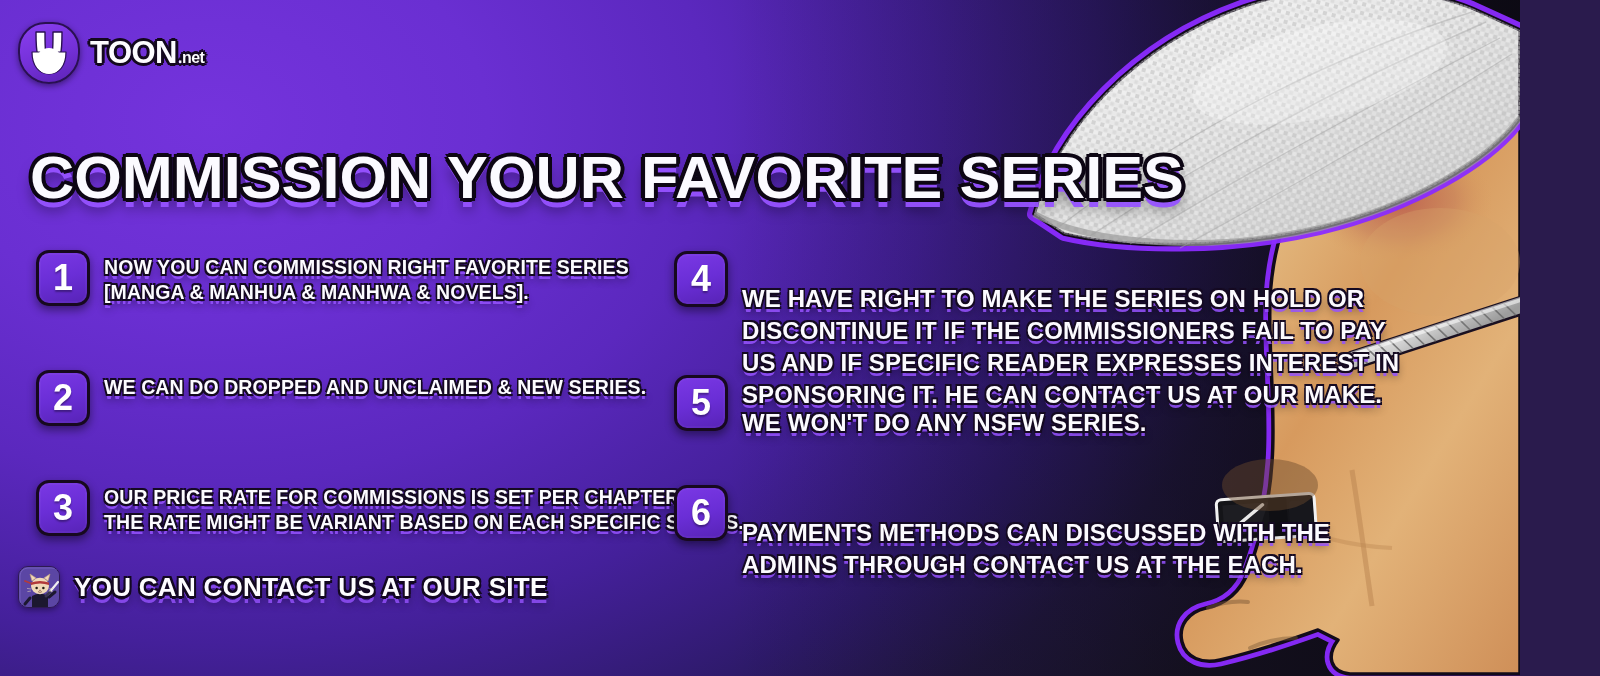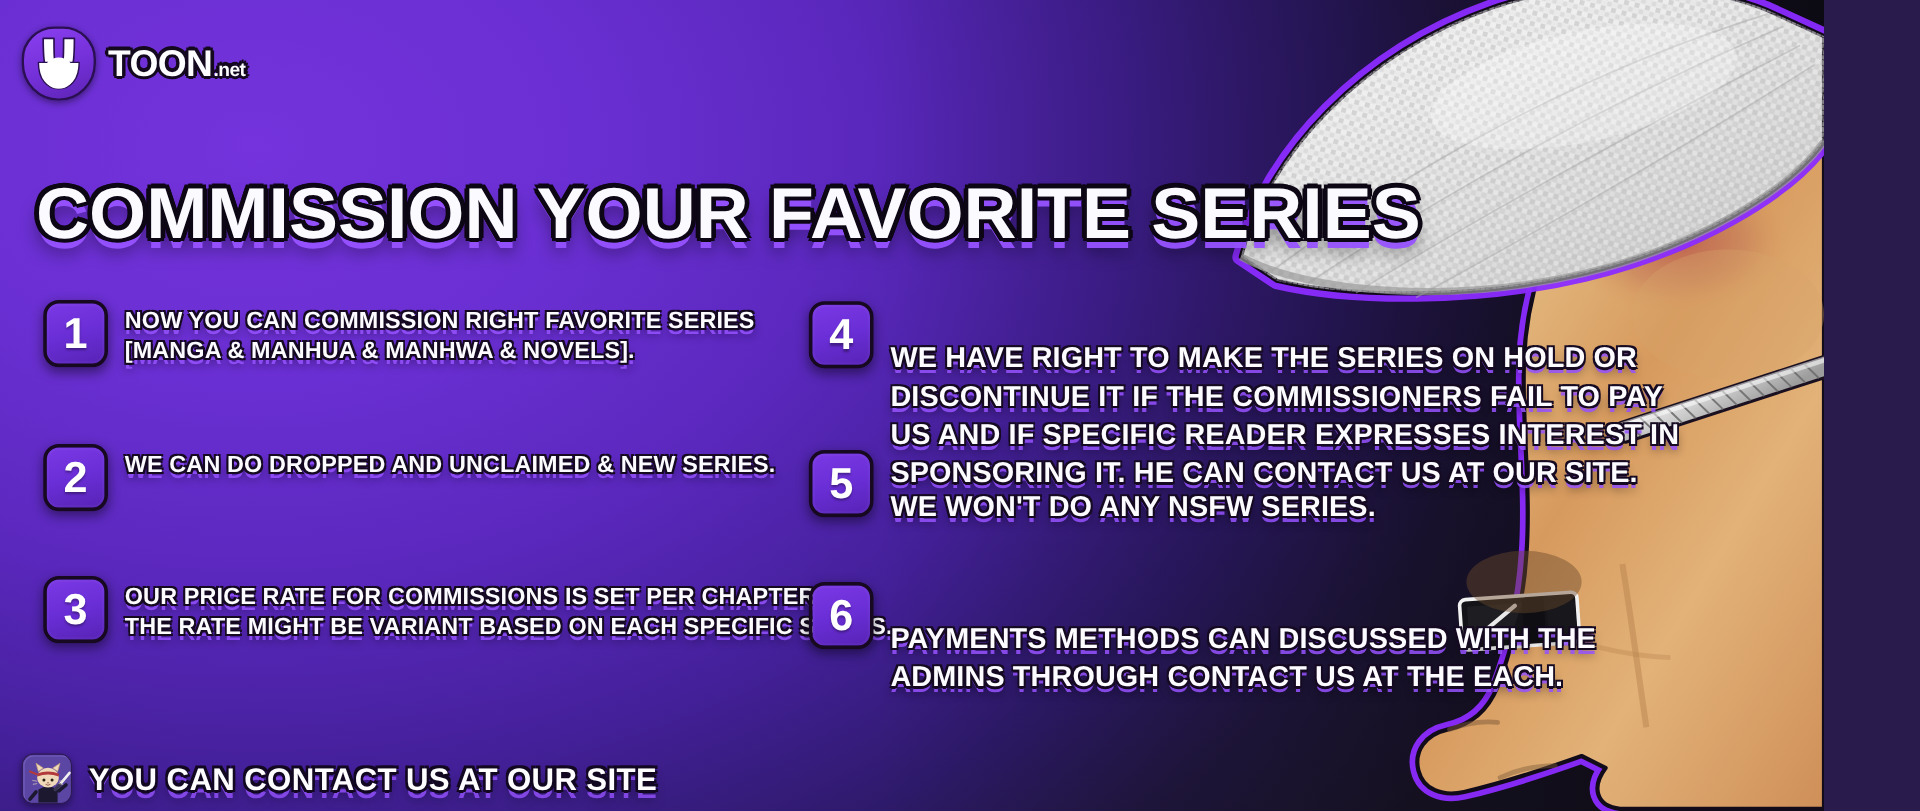--- a/index.html
+++ b/index.html
@@ -112,21 +112,21 @@
       0 2px 0 #150a22,
       0 5px 0 rgba(150,82,255,0.85),
       0 6px 8px rgba(0,0,0,.45);
     white-space:nowrap;
   }
   .item-text .ln{ display:block; }
   .col-right .item-text{ font-size:24px; line-height:1.33;margin-top:28px; }
 
   
   .footer{
-    position:absolute; left:18px; top:628px;
+    position:absolute; left:18px; top:566px;
     display:flex; align-items:center; gap:14px;
     z-index:30;
   }
   .avatar{
     width:42px; height:42px; border-radius:10px;
     border:1px solid #2d1a52;
     background:linear-gradient(150deg,#6a52b0 0%, #5a45a0 40%, #4a3788 100%);
     position:relative; overflow:hidden;
     box-shadow:0 2px 6px rgba(0,0,0,.4);
   }
@@ -320,21 +320,21 @@
     </div>
 
     <div class="col col-right">
 
       <div class="item r1">
         <div class="badge">4</div>
         <div class="item-text">
           <span class="ln">WE HAVE RIGHT TO MAKE THE SERIES ON HOLD OR</span>
           <span class="ln">DISCONTINUE IT IF THE COMMISSIONERS FAIL TO PAY</span>
           <span class="ln">US AND IF SPECIFIC READER EXPRESSES INTEREST IN</span>
-          <span class="ln">SPONSORING IT. HE CAN CONTACT US AT OUR SITE.</span>
+          <span class="ln">SPONSORING IT. HE CAN CONTACT US AT OUR MAKE.</span>
         </div>
       </div>
 
       <div class="item r2">
         <div class="badge">5</div>
         <div class="item-text">
           <span class="ln">WE WON'T DO ANY NSFW SERIES.</span>
         </div>
       </div>
 

